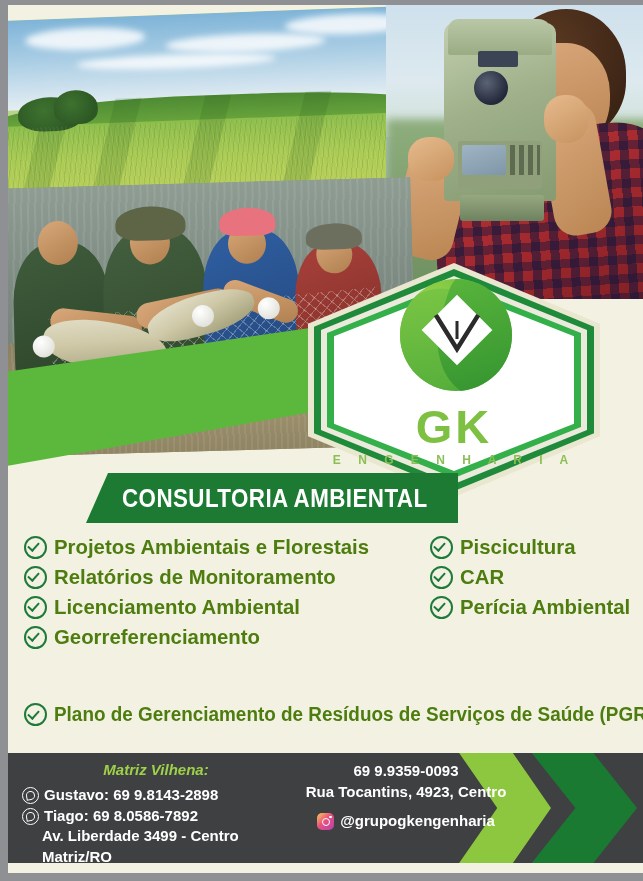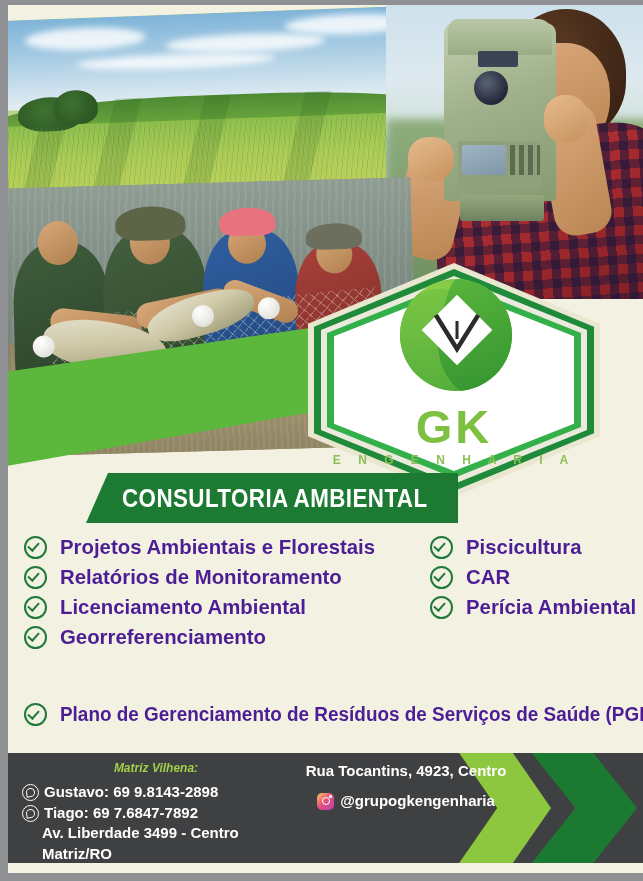--- a/index.html
+++ b/index.html
@@ -277,23 +277,23 @@
 
   
   .services {
     position:absolute; left: 12px; top: 530px; width: 614px;
   }
   .svc-cols { position:relative; }
   .svc-col-left  { position:absolute; left: 4px;  top: 0; width: 400px; }
   .svc-col-right { position:absolute; left: 410px; top: 0; width: 215px; }
   .svc-full { position:absolute; left: 4px; top: 168px; width: 620px; }
   .svc {
-    display:flex; align-items:center; gap: 13px;
+    display:flex; align-items:center; gap: 7px;
     margin-bottom: 6px;
-    color:#4c1d95;
+    color:#4d7c0f;
     font-size: 21px;
     font-weight: 700;
     white-space: nowrap;
   }
   .svc .lbl { transform: scaleX(.97); transform-origin:left center; }
   .svc.small { font-size: 19.5px; }
   .chk {
     flex: 0 0 auto;
     width: 19px; height: 19px;
     border: 2.2px solid #1f7a3a;
@@ -318,21 +318,21 @@
   .chev {
     position:absolute; top: -6px; height: 122px;
     clip-path: polygon(0 0, 56% 0, 100% 50%, 56% 100%, 0 100%, 44% 50%);
   }
   .chev-light { right: 92px; width: 96px; background:#8dc63f; }
   .chev-dark  { right: 6px;  width: 110px; background:#1b7a32; }
   .col { position:absolute; top: 8px; }
   .col-left  { left: 14px;  width: 268px; }
   .col-right { left: 268px; width: 260px; text-align:center; }
   .branch {
-    color:#9ed04a; font-size: 12px; font-weight: 700; font-style: italic;
+    color:#9ed04a; font-size: 15px; font-weight: 700; font-style: italic;
     text-align:center; margin-bottom: 7px;
   }
   .line {
     color:#ffffff; font-size: 15px; font-weight: 700;
     line-height: 1.38; white-space: nowrap;
   }
   .line-ic { display:flex; align-items:center; gap:5px; }
   .wa {
     flex:0 0 auto; width:15px; height:15px; border-radius:50%;
     border: 1.6px solid #ffffff; position:relative;
@@ -505,27 +505,28 @@
       <div class="chev chev-dark"></div>
 
       <div class="col col-left">
         <div class="branch">Matriz Vilhena:</div>
         <div class="line line-ic">
           <span class="wa"></span>
           <span>Gustavo: 69 9.8143-2898</span>
         </div>
         <div class="line line-ic">
           <span class="wa"></span>
-          <span>Tiago: 69 7.6847-7892</span>
+          <span>Tiago: 69 8.0586-7892</span>
         </div>
         <div class="line indent">Av. Liberdade 3499 - Centro</div>
         <div class="line indent">Matriz/RO</div>
       </div>
 
       <div class="col col-right">
+        <div class="line">69 9.9359-0093</div>
         <div class="line">Rua Tocantins, 4923, Centro</div>
         <div class="ig-row">
           <span class="ig"></span>
           <span class="line">@grupogkengenharia</span>
         </div>
       </div>
     </div>
 
   </div>
 </div>

